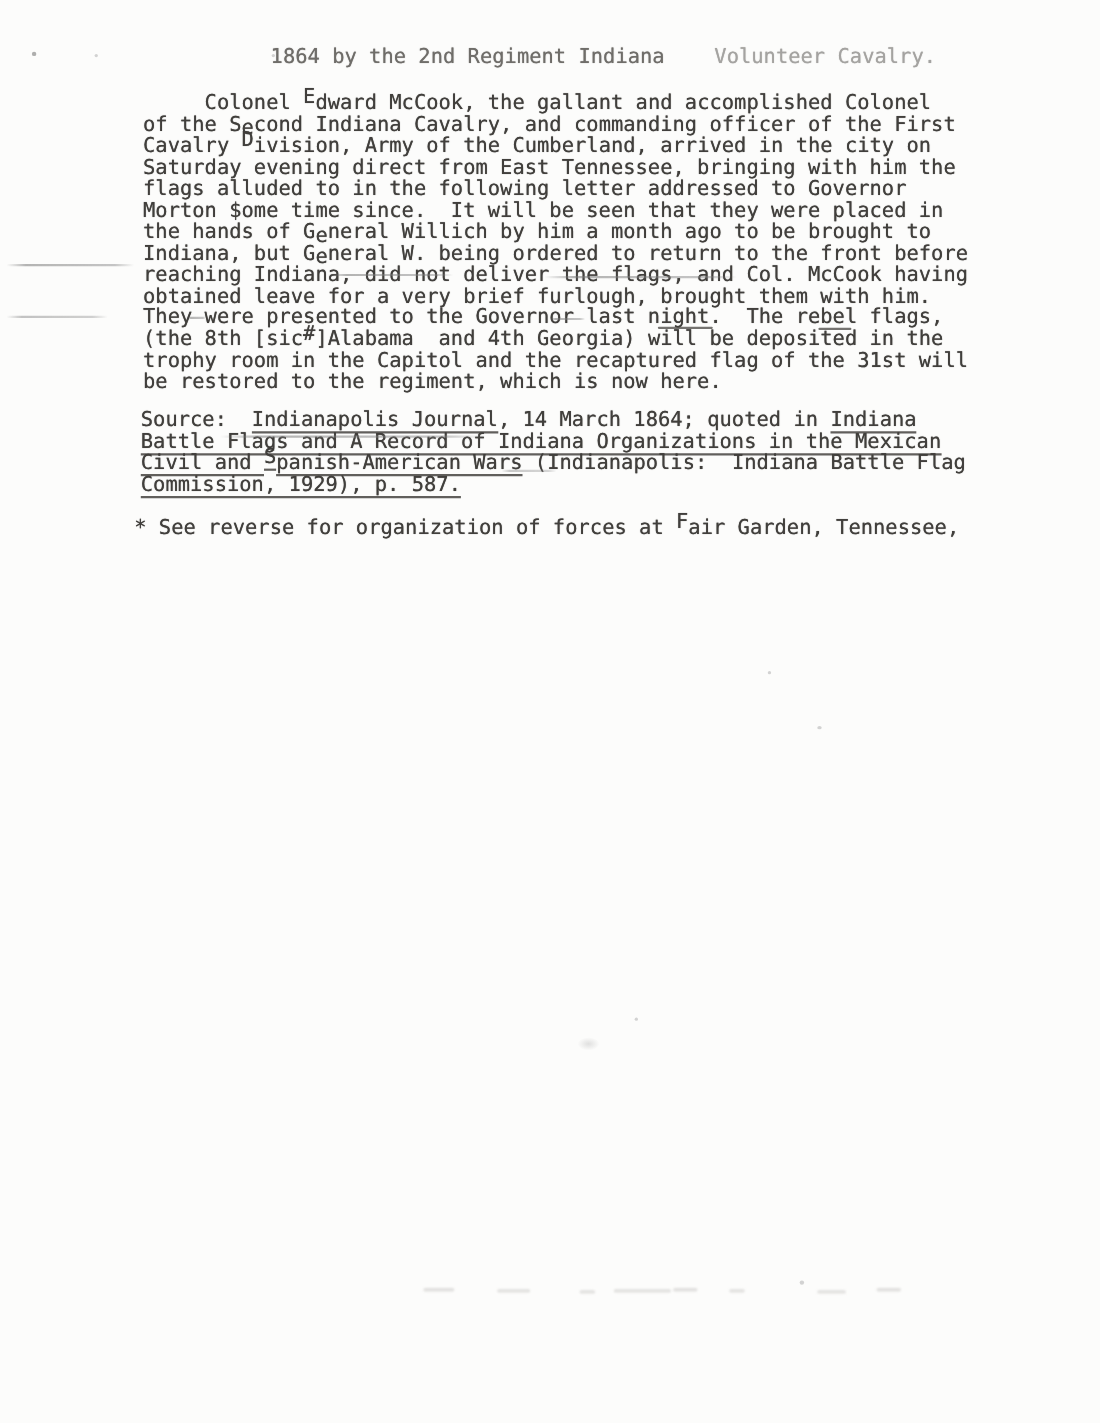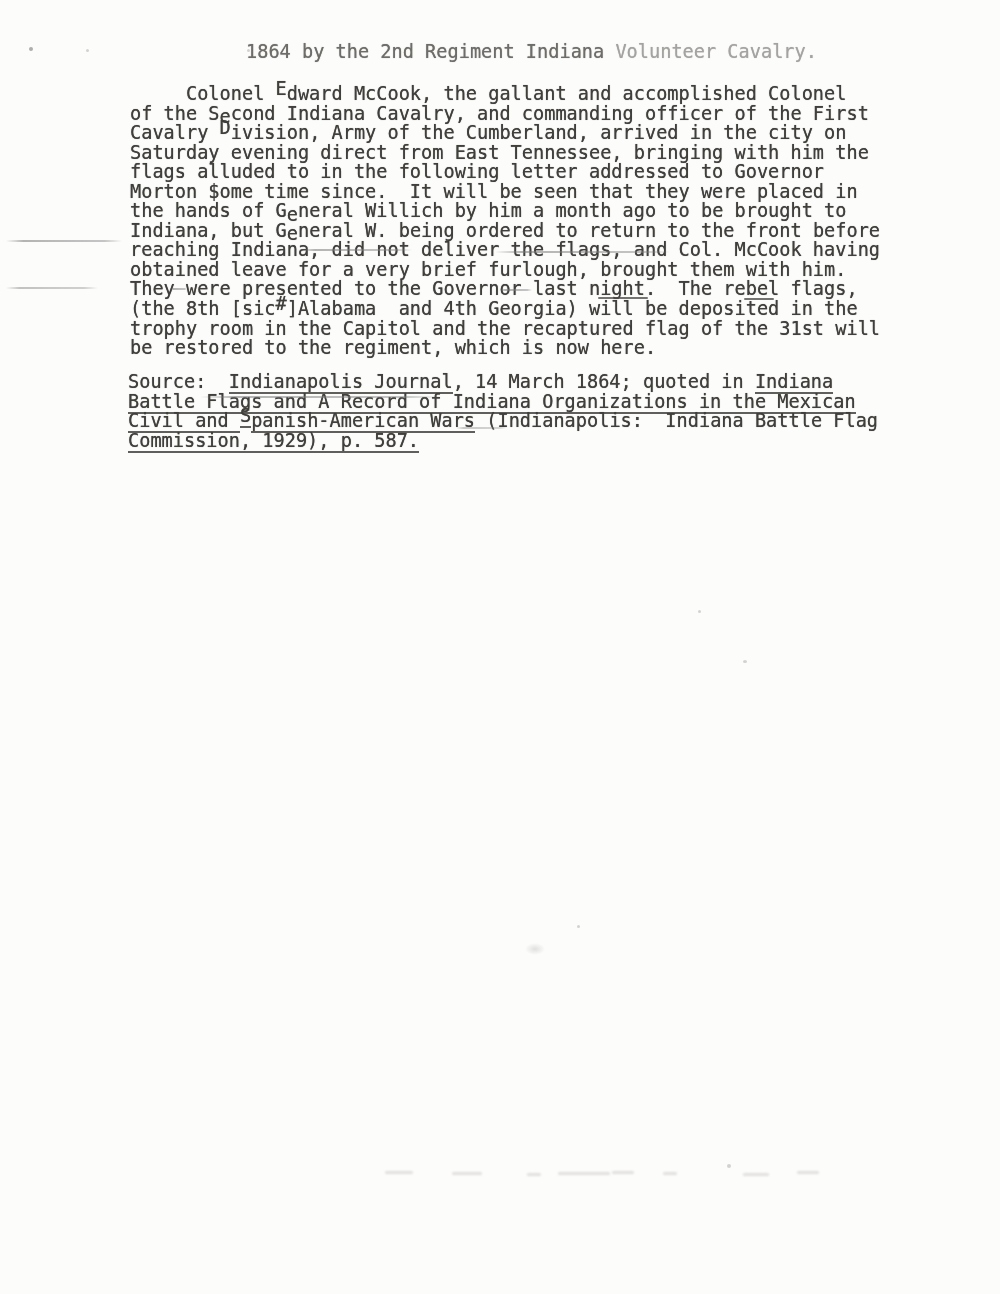--- a/index.html
+++ b/index.html
@@ -17,21 +17,21 @@
     position:absolute;
     white-space:pre;
     text-shadow:0 0 0.7px rgba(52,50,47,0.85);
     filter:blur(0.2px);
   }
   .line{height:19.55px;line-height:19.55px;}
   .heading{color:#6f6d69;filter:blur(0.35px);text-shadow:0 0 0.8px rgba(95,93,90,0.8);}
   .u{border-bottom:2px solid rgba(62,60,56,0.82);}
   .sup{position:relative;top:-5px;}
   .sub{position:relative;top:3.5px;}
-  .fade{opacity:0.62;}
+  .fade{opacity:0.62;margin-left:34px;}
   .pmark{position:absolute;height:2px;border-radius:1px;
     background:linear-gradient(90deg,rgba(120,120,120,0),rgba(120,120,120,0.55) 15%,rgba(130,130,130,0.45) 85%,rgba(120,120,120,0));
     filter:blur(0.4px);}
   .pmark.thin{height:1.5px;}
   .pmark.dark{background:rgba(72,70,66,0.75);filter:blur(0.3px);}
   .speck{position:absolute;border-radius:50%;background:rgba(110,110,110,0.55);filter:blur(0.5px);}
   .speck.faint{background:rgba(160,160,160,0.45);}
   .smudge{position:absolute;border-radius:50%;
     background:radial-gradient(closest-side,rgba(150,150,150,0.28),rgba(150,150,150,0));}
   .artifact{position:absolute;height:3px;border-radius:2px;background:rgba(175,172,168,0.35);filter:blur(0.9px);}
@@ -40,21 +40,21 @@
 <body>
 
 <div class="page">
 
   <div class="typed heading" style="left:246px;top:42px;"><div class="line"><span>1864 by the 2nd Regiment Indiana </span><span class="fade">Volunteer Cavalry.</span></div></div>
 
   <div class="typed" style="left:130px;top:84px;"><div class="line"><span>     Colonel </span><span class="sup">E</span><span>dward McCook, the gallant and accomplished Colonel</span></div><div class="line"><span>of the S</span><span class="sub">e</span><span>cond Indiana Cavalry, and commanding officer of the First</span></div><div class="line"><span>Cavalry </span><span class="sup">D</span><span>ivision, Army of the Cumberland, arrived in the city on</span></div><div class="line"><span>Saturday evening direct from East Tennessee, bringing with him the</span></div><div class="line"><span>flags alluded to in the following letter addressed to Governor</span></div><div class="line"><span>Morton $ome time since.  It will be seen that they were placed in</span></div><div class="line"><span>the hands of G</span><span class="sub">e</span><span>neral Willich by him a month ago to be brought to</span></div><div class="line"><span>Indiana, but G</span><span class="sub">e</span><span>neral W. being ordered to return to the front before</span></div><div class="line"><span>reaching Indiana, did not deliver the flags, and Col. McCook having</span></div><div class="line"><span>obtained leave for a very brief furlough, brought them with him.</span></div><div class="line"><span>They were presented to the Governor last night.  The rebel flags,</span></div><div class="line"><span>(the 8th [sic</span><span class="sup">#</span><span>]Alabama  and 4th Georgia) will be deposited in the</span></div><div class="line"><span>trophy room in the Capitol and the recaptured flag of the 31st will</span></div><div class="line"><span>be restored to the regiment, which is now here.</span></div></div>
 
   <div class="typed" style="left:128px;top:372px;"><div class="line"><span>Source:  </span><span class="u">Indianapolis Journal</span><span>, 14 March 1864; quoted in </span><span class="u">Indiana</span></div><div class="line"><span class="u">Battle Flags and A Record of Indiana Organizations in the Mexican</span></div><div class="line"><span class="u">Civil and </span><span class="u sup">S</span><span class="u">panish-American Wars</span><span> (Indianapolis:  Indiana Battle Flag</span></div><div class="line"><span class="u">Commission, 1929), p. 587.</span></div></div>
 
-  <div class="typed" style="left:122px;top:470px;"></div>
+  <div class="typed" style="left:122px;top:470px;"><div class="line"><span>* See reverse for organization of forces at </span><span class="sup">F</span><span>air Garden, Tennessee,</span></div></div>
 
   <div class="pmark" style="left:6px;top:240px;width:116px;"></div>
   <div class="pmark" style="left:6px;top:287px;width:92px;opacity:.8;"></div>
   <div class="pmark thin" style="left:298px;top:249px;width:114px;"></div>
   <div class="pmark thin" style="left:495px;top:251px;width:175px;"></div>
   <div class="pmark thin" style="left:171px;top:288px;width:16px;"></div>
   <div class="pmark thin" style="left:500px;top:289px;width:32px;"></div>
   <div class="pmark dark" style="left:598px;top:297px;width:50px;"></div>
   <div class="pmark dark" style="left:744px;top:298px;width:30px;"></div>
   <div class="pmark thin" style="left:200px;top:396px;width:240px;"></div>

